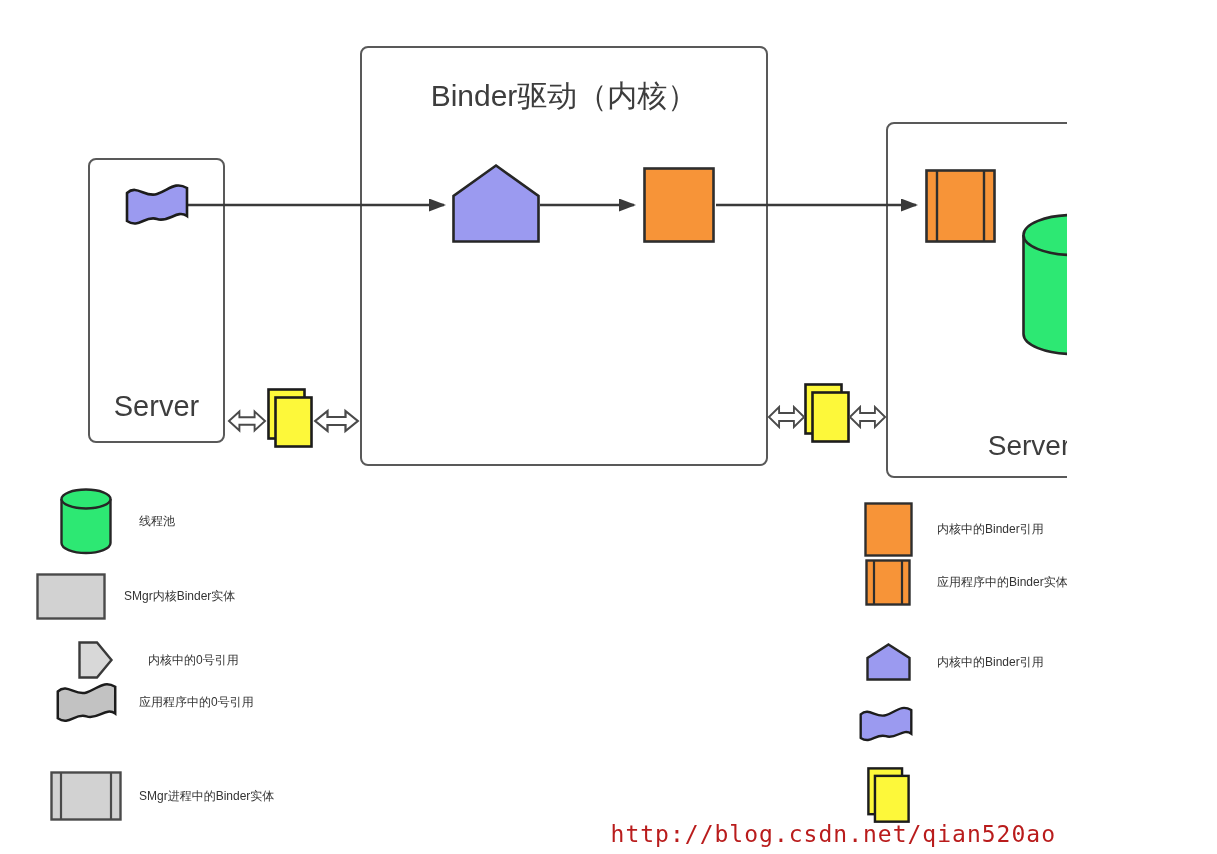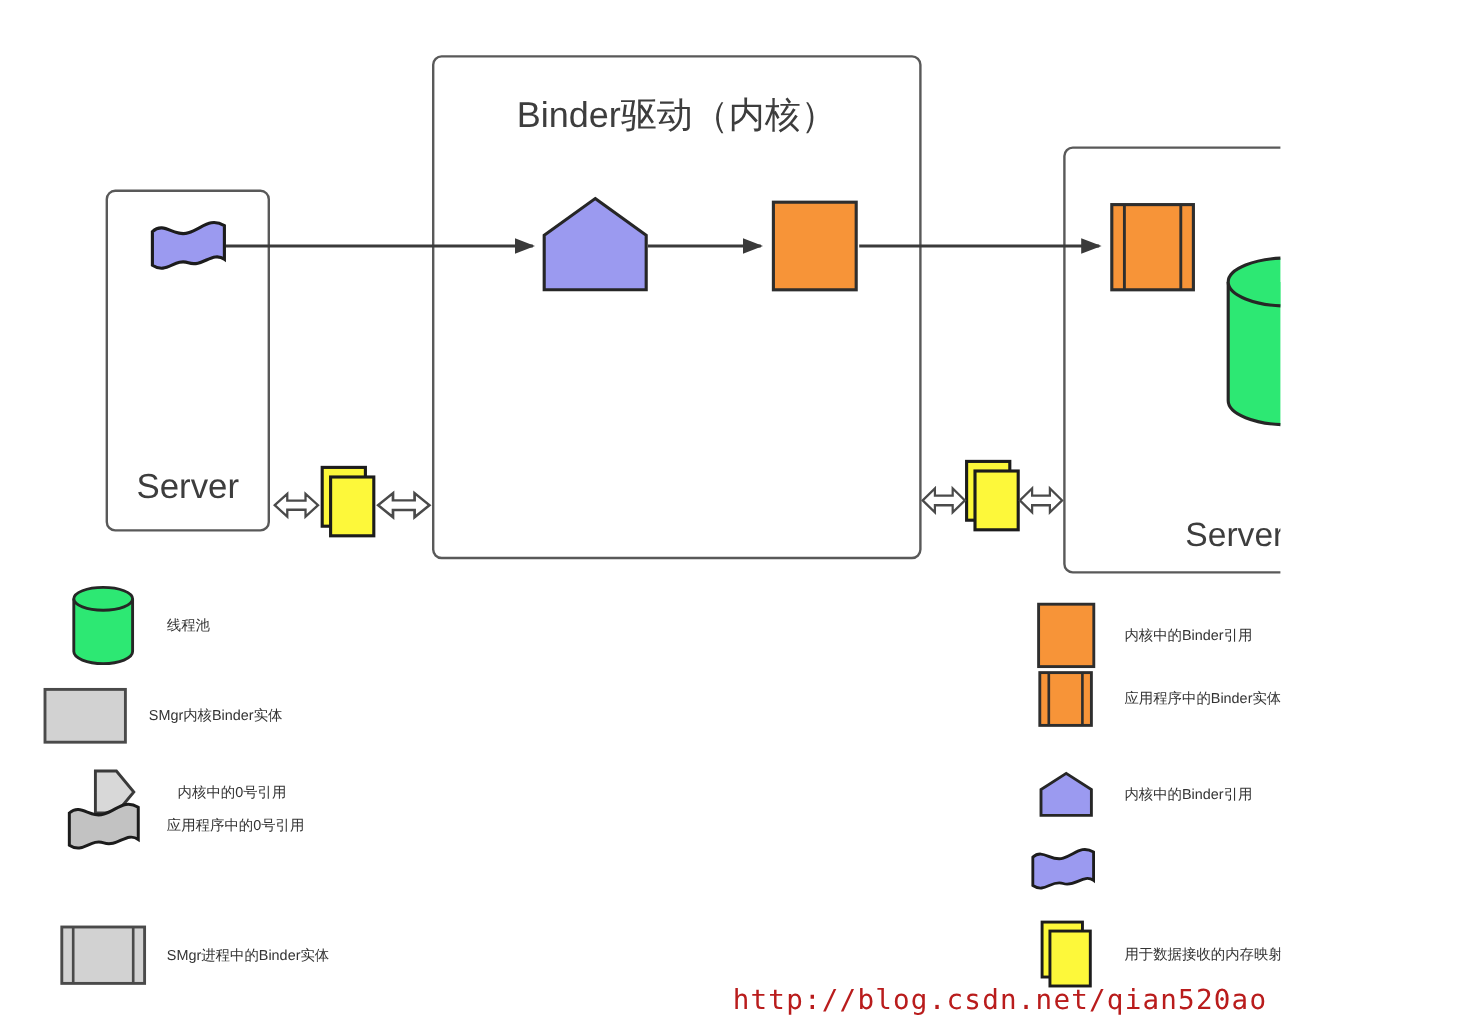--- a/index.html
+++ b/index.html
@@ -147,21 +147,21 @@
 
   <div class="lrow lrow-left" style="left:56px;top:639px;height:42px;">
     <span class="licon">
       <svg width="35" height="38" viewBox="0 0 35 38">
         <polygon points="1.5,1.5 19,1.5 33.5,19 19,36.5 1.5,36.5" fill="#d8d8d8" stroke="#3a3a3a" stroke-width="2.4"></polygon>
       </svg>
     </span>
     <span class="llabel">内核中的0号引用</span>
   </div>
 
-  <div class="lrow lrow-left" style="left:47px;top:664px;height:48px;text-align:center;">
+  <div class="lrow lrow-left" style="left:47px;top:678px;height:48px;text-align:center;">
     <span class="licon">
       <svg width="63" height="45" viewBox="0 0 64 47">
         <path d="M2,12 C12,3 20,17 32,13 C44,9 50,0 62,7 L62,35 C52,28 44,42 32,38 C20,34 14,48 2,40 Z" fill="#c2c2c2" stroke="#1c1c1c" stroke-width="2.6"></path>
       </svg>
     </span>
     <span class="llabel">应用程序中的0号引用</span>
   </div>
 
   <div class="lrow lrow-left" style="left:47px;top:768px;height:56px;">
     <span class="licon">
@@ -211,18 +211,17 @@
     </span>
   </div>
 
   <div class="lrow lrow-right" style="left:860px;top:765px;height:60px;">
     <span class="licon">
       <svg width="43" height="57" viewBox="0 0 46 61">
         <rect x="1.5" y="1.5" width="36" height="49" fill="#fdf83a" stroke="#1c1c1c" stroke-width="2.6"></rect>
         <rect x="8.5" y="9.5" width="36" height="49" fill="#fdf83a" stroke="#1c1c1c" stroke-width="2.6"></rect>
       </svg>
     </span>
-    <span class="llabel">用于数据接收的内存映射</span>
   </div>
 
   <div id="watermark">http://blog.csdn.net/qian520ao</div>
 
 </div>
 
 </body></html>

